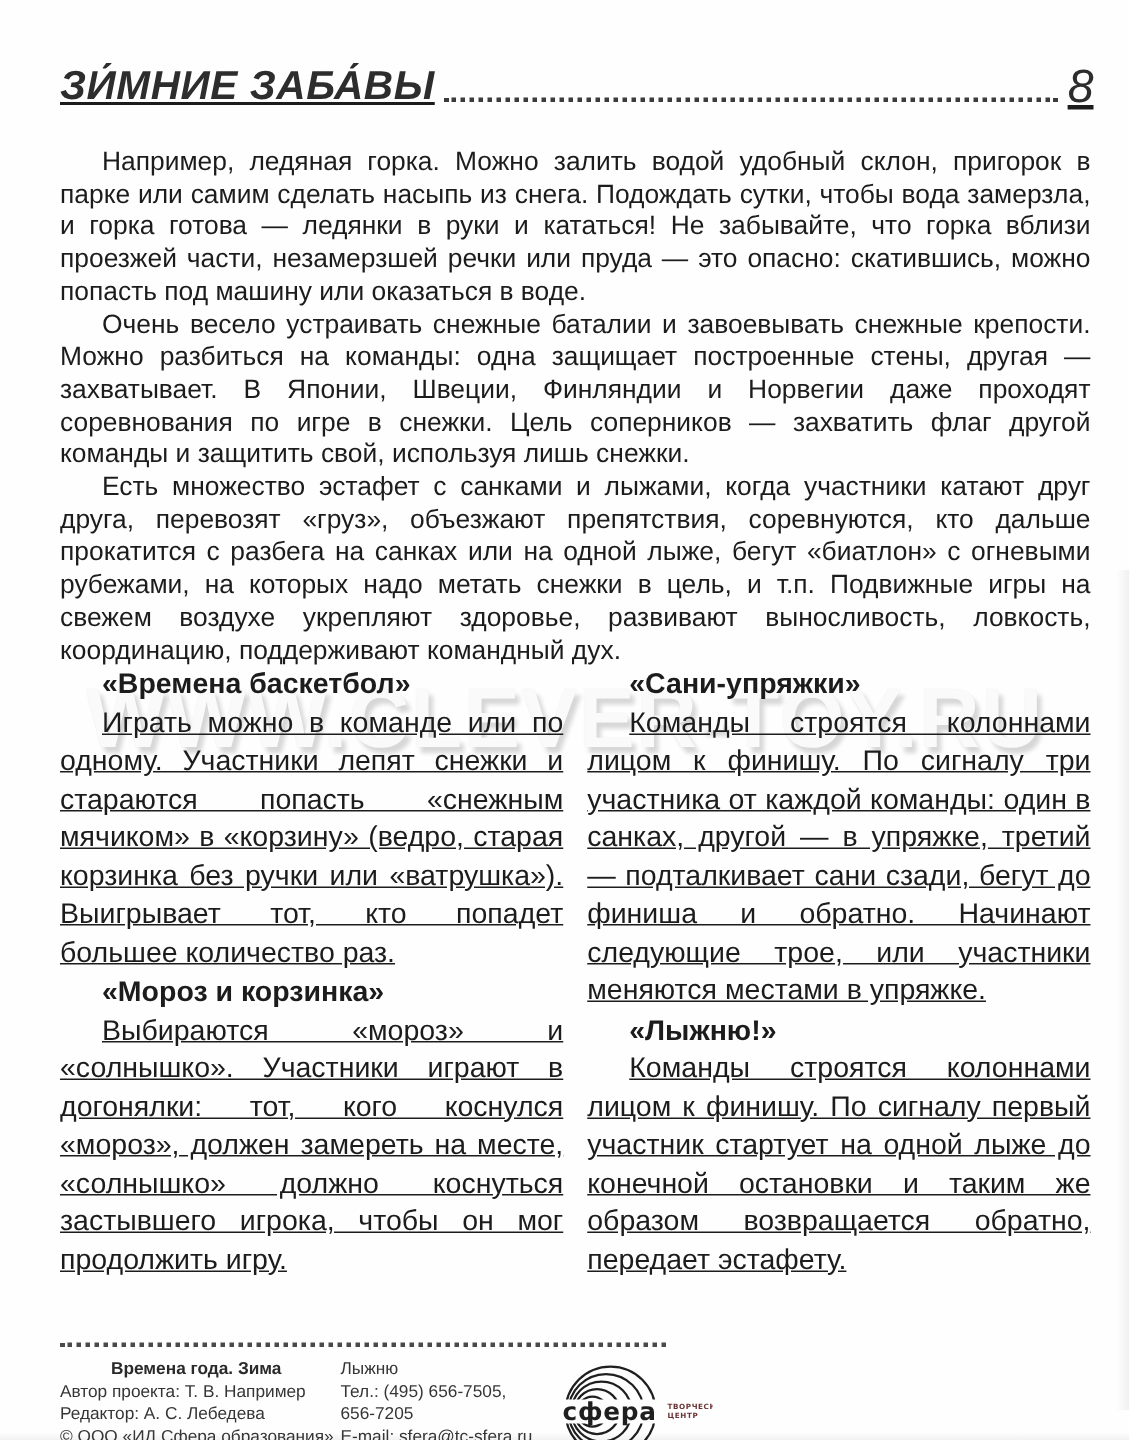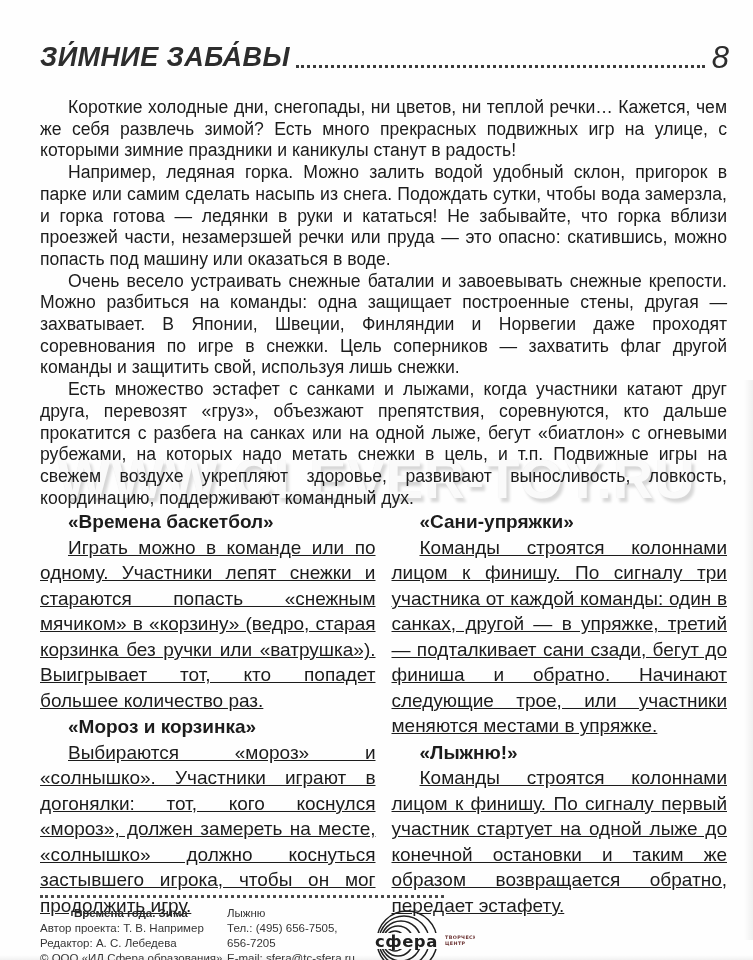--- a/index.html
+++ b/index.html
@@ -20,20 +20,21 @@
     position:absolute; left:0; bottom:0; width:100%; height:5px;
     background:linear-gradient(to bottom, rgba(0,0,0,0), rgba(0,0,0,0.05));
   }
 
   .content { position:relative; z-index:1; }
 
   
   .header {
     display:flex; align-items:flex-end;
     margin:42px 24px 0 40px;
+    text-decoration:underline;
   }
   .header-title {
     font-size:27px; font-weight:bold; font-style:italic;
     letter-spacing:0.4px; color:#2d2d2d; white-space:nowrap;
   }
   .header-leader {
     flex:1; height:0;
     border-bottom:3px dotted #3b3b3b;
     margin:0 7px 5px 6px;
   }
@@ -102,21 +103,20 @@
 
   <div class="content">
 
     <div class="header">
       <span class="header-title">ЗИ́МНИЕ ЗАБА́ВЫ</span>
       <span class="header-leader"></span>
       <span class="header-num">8</span>
     </div>
 
     <div class="intro">
-      <p>Короткие холодные дни, снегопады, ни цветов, ни теплой речки… Кажется, чем же себя развлечь зимой? Есть много прекрасных подвижных игр на улице, с которыми зимние праздники и каникулы станут в радость!</p>
       <p>Например, ледяная горка. Можно залить водой удобный склон, пригорок в парке или самим сделать насыпь из снега. Подождать сутки, чтобы вода замерзла, и горка готова — ледянки в руки и кататься! Не забывайте, что горка вблизи проезжей части, незамерзшей речки или пруда — это опасно: скатившись, можно попасть под машину или оказаться в воде.</p>
       <p>Очень весело устраивать снежные баталии и завоевывать снежные крепости. Можно разбиться на команды: одна защищает построенные стены, другая — захватывает. В Японии, Швеции, Финляндии и Норвегии даже проходят соревнования по игре в снежки. Цель соперников — захватить флаг другой команды и защитить свой, используя лишь снежки.</p>
       <p>Есть множество эстафет с санками и лыжами, когда участники катают друг друга, перевозят «груз», объезжают препятствия, соревнуются, кто дальше прокатится с разбега на санках или на одной лыже, бегут «биатлон» с огневыми рубежами, на которых надо метать снежки в цель, и т.п. Подвижные игры на свежем воздухе укрепляют здоровье, развивают выносливость, ловкость, координацию, поддерживают командный дух.</p>
     </div>
 
 
     <div class="columns">
       <div class="col">
         <p class="game-title">«Времена баскетбол»</p>
         <p class="game-text">Играть можно в команде или по одному. Участники лепят снежки и стараются попасть «снежным мячиком» в «корзину» (ведро, старая корзинка без ручки или «ватрушка»). Выигрывает тот, кто попадет большее количество раз.</p>

